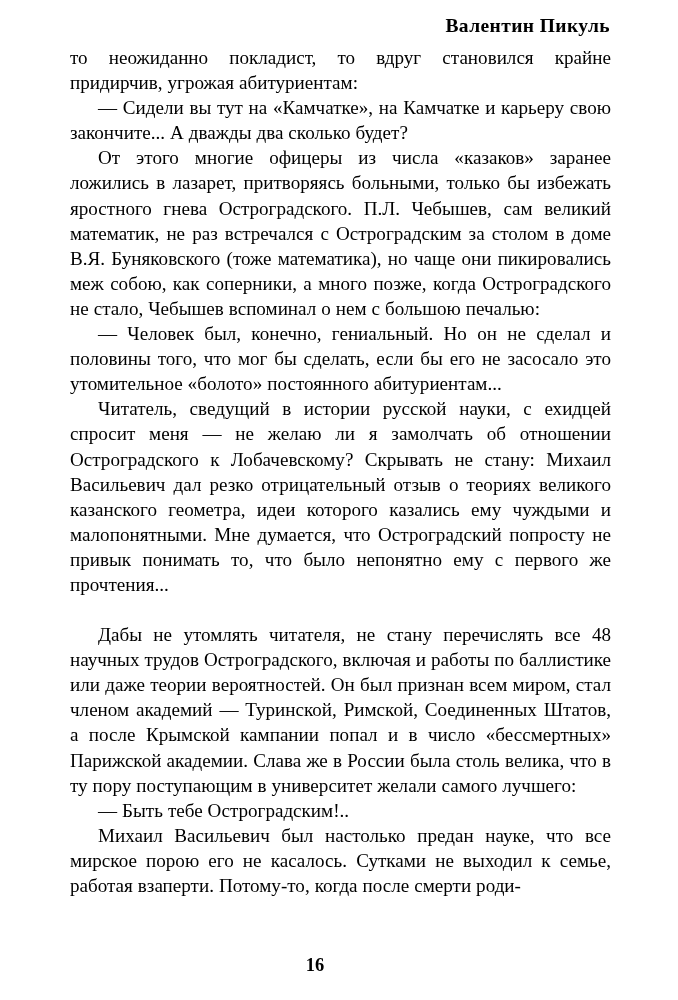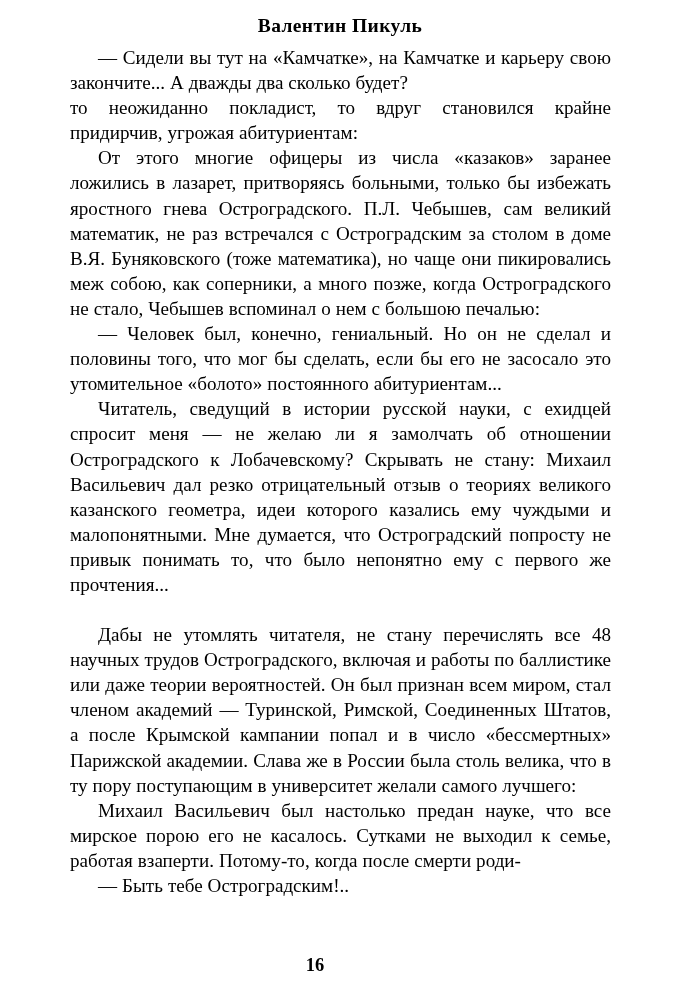--- a/index.html
+++ b/index.html
@@ -23,21 +23,21 @@
     box-sizing: border-box;
     background: #ffffff;
   }
 
   
   .running-head {
     position: absolute;
     top: 14px;
     left: 70px;
     width: 540px;
-    text-align: center;
+    text-align: right;
     font-weight: bold;
     font-size: 19.5px;
     letter-spacing: 0.4px;
     line-height: 1.2;
   }
 
   
   .text-block {
     position: absolute;
     top: 45px;
@@ -79,32 +79,32 @@
 </head>
 <body>
 
 <div class="page">
 
   <div class="running-head">Валентин Пикуль</div>
 
   <div class="text-block">
 
     <div>
+      <p class="para no-indent">то неожиданно покладист, то вдруг становился крайне придирчив, угрожая абитуриентам:</p>
       <p class="para">— Сидели вы тут на «Камчатке», на Камчатке и карьеру свою закончите... А дважды два сколько будет?</p>
-      <p class="para no-indent">то неожиданно покладист, то вдруг становился крайне придирчив, угрожая абитуриентам:</p>
       <p class="para">От этого многие офицеры из числа «казаков» заранее ложились в лазарет, притворяясь больными, только бы избежать яростного гнева Остроградского. П.Л. Чебышев, сам великий математик, не раз встречался с Остроградским за столом в доме В.Я. Буняковского (тоже математика), но чаще они пикировались меж собою, как соперники, а много позже, когда Остроградского не стало, Чебышев вспоминал о нем с большою печалью:</p>
       <p class="para">— Человек был, конечно, гениальный. Но он не сделал и половины того, что мог бы сделать, если бы его не засосало это утомительное «болото» постоянного абитуриентам...</p>
       <p class="para">Читатель, сведущий в истории русской науки, с ехидцей спросит меня — не желаю ли я замолчать об отношении Остроградского к Лобачевскому? Скрывать не стану: Михаил Васильевич дал резко отрицательный отзыв о теориях великого казанского геометра, идеи которого казались ему чуждыми и малопонятными. Мне думается, что Остроградский попросту не привык понимать то, что было непонятно ему с первого же прочтения...</p>
     </div>
 
     <div class="section-gap"></div>
 
     <div>
       <p class="para">Дабы не утомлять читателя, не стану перечислять все 48 научных трудов Остроградского, включая и работы по баллистике или даже теории вероятностей. Он был признан всем миром, стал членом академий — Туринской, Римской, Соединенных Штатов, а после Крымской кампании попал и в число «бессмертных» Парижской академии. Слава же в России была столь велика, что в ту пору поступающим в университет желали самого лучшего:</p>
+      <p class="para">— Быть тебе Остроградским!..</p>
       <p class="para">Михаил Васильевич был настолько предан науке, что все мирское порою его не касалось. Сутками не выходил к семье, работая взаперти. Потому-то, когда после смерти роди-</p>
-      <p class="para">— Быть тебе Остроградским!..</p>
     </div>
 
   </div>
 
   <div class="folio">16</div>
 
 </div>
 
 </body></html>

